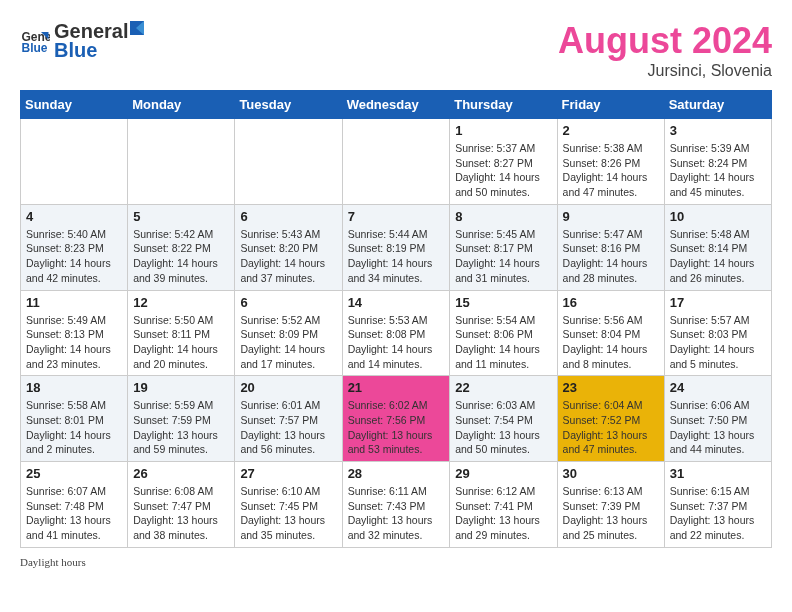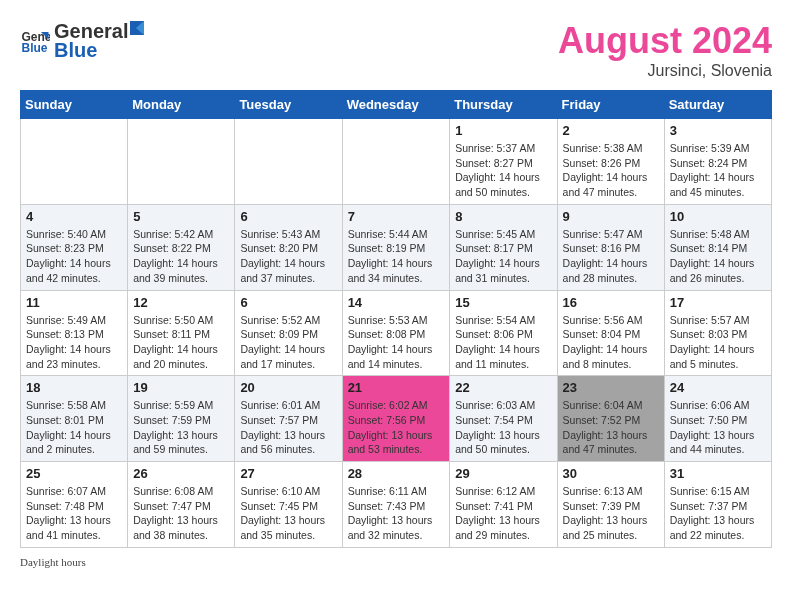--- a/index.html
+++ b/index.html
@@ -215,21 +215,21 @@
         <div class="day-info">Sunrise: 6:01 AM<br>Sunset: 7:57 PM<br>Daylight: 13 hours and 56 minutes.</div>
         </td>
         <td style="background: #ec4899;">
           <div class="day-number">21</div>
         <div class="day-info">Sunrise: 6:02 AM<br>Sunset: 7:56 PM<br>Daylight: 13 hours and 53 minutes.</div>
         </td>
         <td style="background: rgb(240, 244, 248);">
           <div class="day-number">22</div>
         <div class="day-info">Sunrise: 6:03 AM<br>Sunset: 7:54 PM<br>Daylight: 13 hours and 50 minutes.</div>
         </td>
-        <td style="background: #a3a3a3;">
+        <td style="background: #eab308;">
           <div class="day-number">23</div>
         <div class="day-info">Sunrise: 6:04 AM<br>Sunset: 7:52 PM<br>Daylight: 13 hours and 47 minutes.</div>
         </td>
         <td style="background: rgb(240, 244, 248);">
           <div class="day-number">24</div>
         <div class="day-info">Sunrise: 6:06 AM<br>Sunset: 7:50 PM<br>Daylight: 13 hours and 44 minutes.</div>
         </td>
       </tr>
       <tr>
         <td>

